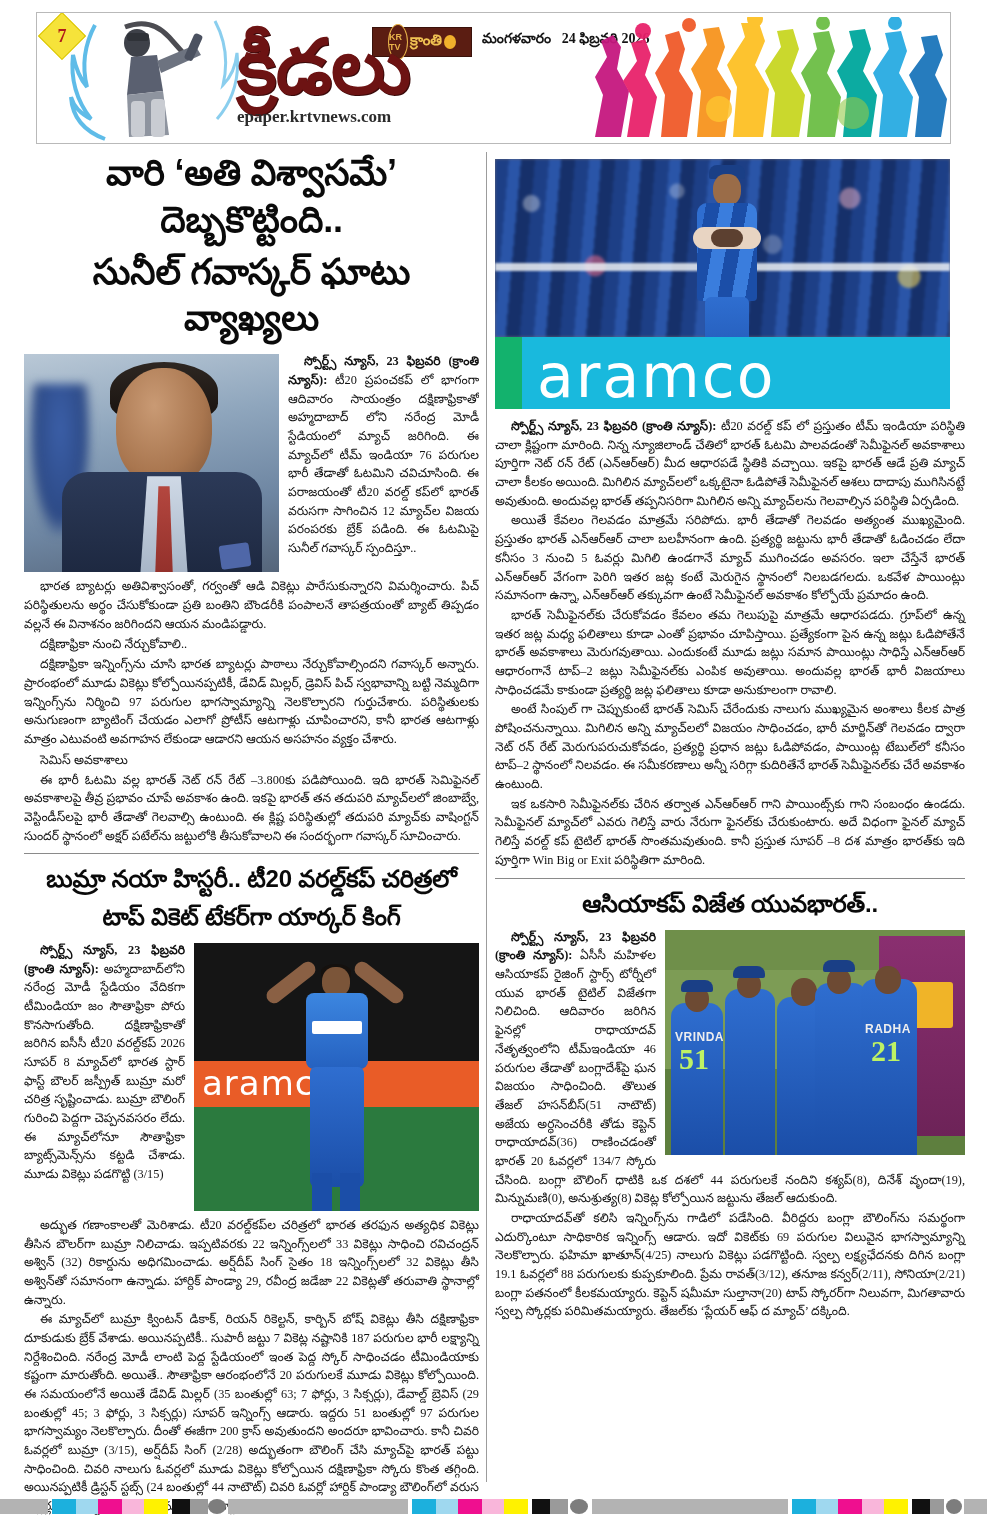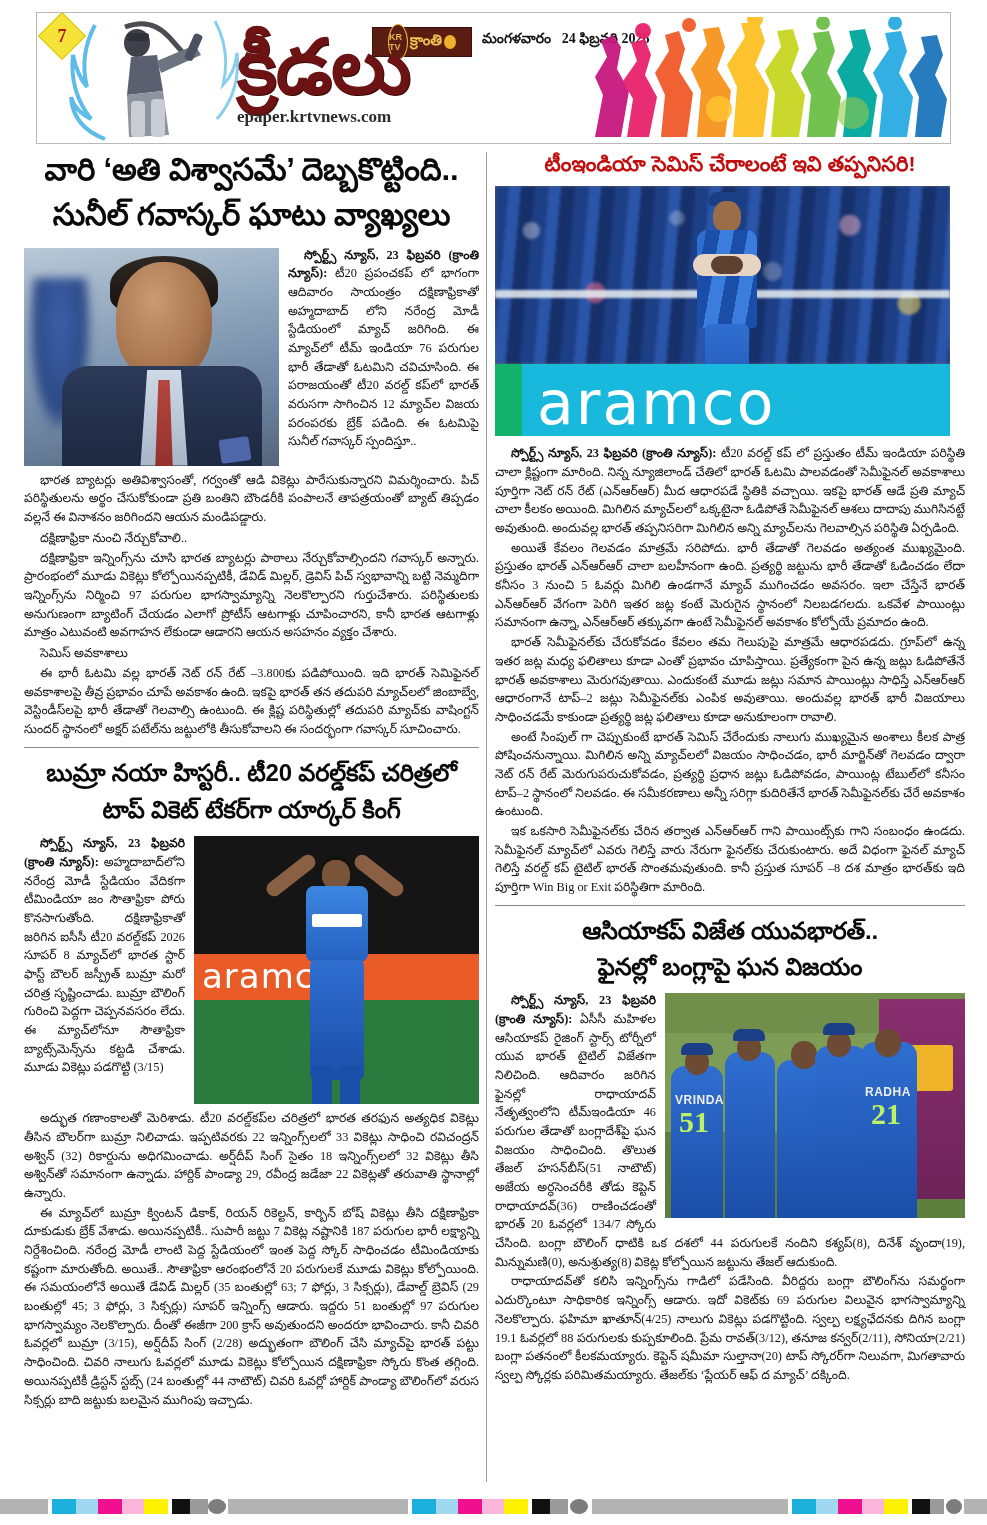--- a/index.html
+++ b/index.html
@@ -75,21 +75,21 @@
   .vdivider {
     position: absolute; left: 486px; top: 152px; width: 1px; height: 1330px; background: #9c9c9c;
   }
 
   
   .hl {
     font-family: "Liberation Sans", sans-serif;
     font-weight: bold; color: #0a0a0a; text-align: center;
     line-height: 1.30; letter-spacing: -0.2px;
   }
-  .hl-1 { font-size: 31px; }
+  .hl-1 { font-size: 36px; }
   .hl-2 { font-size: 24px; }
   .hl-red {
     font-family: "Liberation Sans", sans-serif;
     font-weight: bold; color: #c20e0e; text-align: center;
     font-size: 21px; line-height: 1.3;
   }
   .rule { height: 1px; background: #8a8a8a; margin: 8px 0 9px; }
 
   
   .body {
@@ -353,21 +353,20 @@
       <div class="body">
         <p>అద్భుత గణాంకాలతో మెరిశాడు. టీ20 వరల్డ్‌కప్‌ల చరిత్రలో భారత తరఫున అత్యధిక వికెట్లు తీసిన బౌలర్‌గా బుమ్రా నిలిచాడు. ఇప్పటివరకు 22 ఇన్నింగ్స్‌లలో 33 వికెట్లు సాధించి రవిచంద్రన్ అశ్విన్ (32) రికార్డును అధిగమించాడు. అర్ష్‌దీప్ సింగ్ సైతం 18 ఇన్నింగ్స్‌లలో 32 వికెట్లు తీసి అశ్విన్‌తో సమానంగా ఉన్నాడు. హార్దిక్ పాండ్యా 29, రవీంద్ర జడేజా 22 వికెట్లతో తరువాతి స్థానాల్లో ఉన్నారు.</p>
         <p>ఈ మ్యాచ్‌లో బుమ్రా క్వింటన్ డికాక్, రియన్ రికెల్టన్, కార్బిన్ బోష్ వికెట్లు తీసి దక్షిణాఫ్రికా దూకుడుకు బ్రేక్ వేశాడు. అయినప్పటికీ.. సుపారీ జట్టు 7 వికెట్ల నష్టానికి 187 పరుగుల భారీ లక్ష్యాన్ని నిర్దేశించింది. నరేంద్ర మోడీ లాంటి పెద్ద స్టేడియంలో ఇంత పెద్ద స్కోర్ సాధించడం టీమిండియాకు కష్టంగా మారుతోంది. అయితే.. సౌతాఫ్రికా ఆరంభంలోనే 20 పరుగులకే మూడు వికెట్లు కోల్పోయింది. ఈ సమయంలోనే అయితే డేవిడ్ మిల్లర్ (35 బంతుల్లో 63; 7 ఫోర్లు, 3 సిక్సర్లు), డేవాల్డ్ బ్రెవిస్ (29 బంతుల్లో 45; 3 ఫోర్లు, 3 సిక్సర్లు) సూపర్ ఇన్నింగ్స్ ఆడారు. ఇద్దరు 51 బంతుల్లో 97 పరుగుల భాగస్వామ్యం నెలకొల్పారు. దీంతో ఈజీగా 200 క్రాస్ అవుతుందని అందరూ భావించారు. కానీ చివరి ఓవర్లలో బుమ్రా (3/15), అర్ష్‌దీప్ సింగ్ (2/28) అద్భుతంగా బౌలింగ్ చేసి మ్యాచ్‌పై భారత్ పట్టు సాధించింది. చివరి నాలుగు ఓవర్లలో మూడు వికెట్లు కోల్పోయిన దక్షిణాఫ్రికా స్కోరు కొంత తగ్గింది. అయినప్పటికీ డ్రిస్టన్ స్టబ్స్ (24 బంతుల్లో 44 నాటౌట్) చివరి ఓవర్లో హార్దిక్ పాండ్యా బౌలింగ్‌లో వరుస సిక్సర్లు బాది జట్టుకు బలమైన ముగింపు ఇచ్చాడు.</p>
       </div>
     </div>
   </div>
 
   <div class="col-right">
 
     <div>
-      <div class="hl-red">టీంఇండియా సెమిస్ చేరాలంటే ఇవి తప్పనిసరి!</div>
 
       <div class="photo ph-sky" style="margin-top:9px">
         <div class="sky-crowd"></div>
         <div class="sky-stand"></div>
         <div class="sky-player">
           <div class="sp-cap"></div>
             <div class="sp-face"></div>
           <div class="sp-jersey"></div>
             <div class="sp-india"></div>
           <div class="sp-arms"></div>
@@ -386,21 +385,20 @@
         <p>భారత్ సెమీఫైనల్‌కు చేరుకోవడం కేవలం తమ గెలుపుపై మాత్రమే ఆధారపడదు. గ్రూప్‌లో ఉన్న ఇతర జట్ల మధ్య ఫలితాలు కూడా ఎంతో ప్రభావం చూపిస్తాయి. ప్రత్యేకంగా పైన ఉన్న జట్లు ఓడిపోతేనే భారత్ అవకాశాలు మెరుగవుతాయి. ఎందుకంటే మూడు జట్లు సమాన పాయింట్లు సాధిస్తే ఎన్‌ఆర్‌ఆర్ ఆధారంగానే టాప్–2 జట్లు సెమీఫైనల్‌కు ఎంపిక అవుతాయి. అందువల్ల భారత్ భారీ విజయాలు సాధించడమే కాకుండా ప్రత్యర్థి జట్ల ఫలితాలు కూడా అనుకూలంగా రావాలి.</p>
         <p>అంటే సింపుల్ గా చెప్పుకుంటే భారత్ సెమిస్ చేరేందుకు నాలుగు ముఖ్యమైన అంశాలు కీలక పాత్ర పోషించనున్నాయి. మిగిలిన అన్ని మ్యాచ్‌లలో విజయం సాధించడం, భారీ మార్జిన్‌తో గెలవడం ద్వారా నెట్ రన్ రేట్ మెరుగుపరుచుకోవడం, ప్రత్యర్థి ప్రధాన జట్లు ఓడిపోవడం, పాయింట్ల టేబుల్‌లో కనీసం టాప్–2 స్థానంలో నిలవడం. ఈ సమీకరణాలు అన్నీ సరిగ్గా కుదిరితేనే భారత్ సెమీఫైనల్‌కు చేరే అవకాశం ఉంటుంది.</p>
         <p>ఇక ఒకసారి సెమీఫైనల్‌కు చేరిన తర్వాత ఎన్‌ఆర్‌ఆర్ గాని పాయింట్స్‌కు గాని సంబంధం ఉండదు. సెమీఫైనల్ మ్యాచ్‌లో ఎవరు గెలిస్తే వారు నేరుగా ఫైనల్‌కు చేరుకుంటారు. అదే విధంగా ఫైనల్ మ్యాచ్ గెలిస్తే వరల్డ్ కప్ టైటిల్ భారత్ సొంతమవుతుంది. కానీ ప్రస్తుత సూపర్ –8 దశ మాత్రం భారత్‌కు ఇది పూర్తిగా Win Big or Exit పరిస్థితిగా మారింది.</p>
       </div>
     </div>
 
     <div class="rule"></div>
 
     <div>
       <div class="hl hl-2">ఆసియాకప్ విజేత యువభారత్..</div>
-      <div class="hl hl-2" style="margin-top:5px">ఫైనల్లో బంగ్లాపై ఘన విజయం</div>
 
       <div class="flow" style="margin-top:9px">
         <div class="photo ph-wom ph-right">
           <div class="wom-bg"></div>
           <div class="wom-board">
               <div class="bl"></div>
             </div>
           <div class="wom-p" style="left:6px;  width:52px; height:152px;"></div>
           <div class="wom-hd" style="left:20px; top:56px; width:24px; height:26px;"></div>
           <div class="wom-cap" style="left:16px; top:50px; width:32px; height:12px;"></div>

